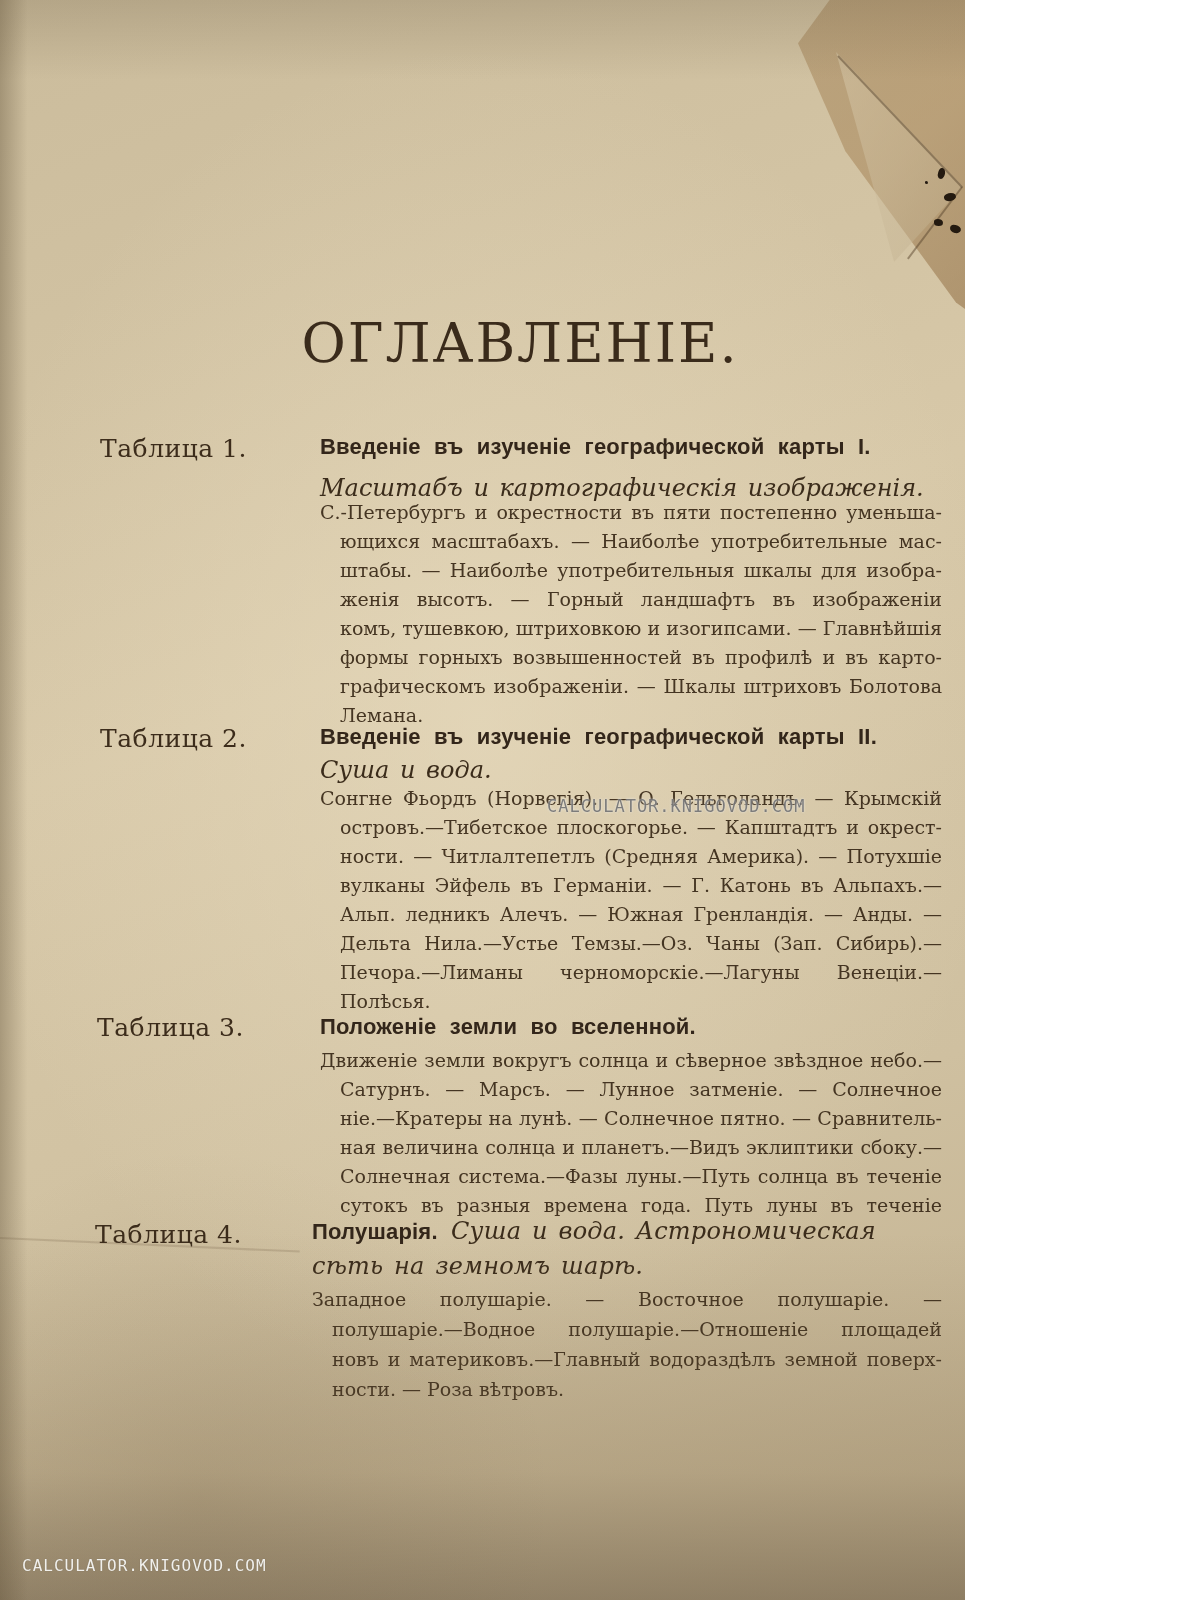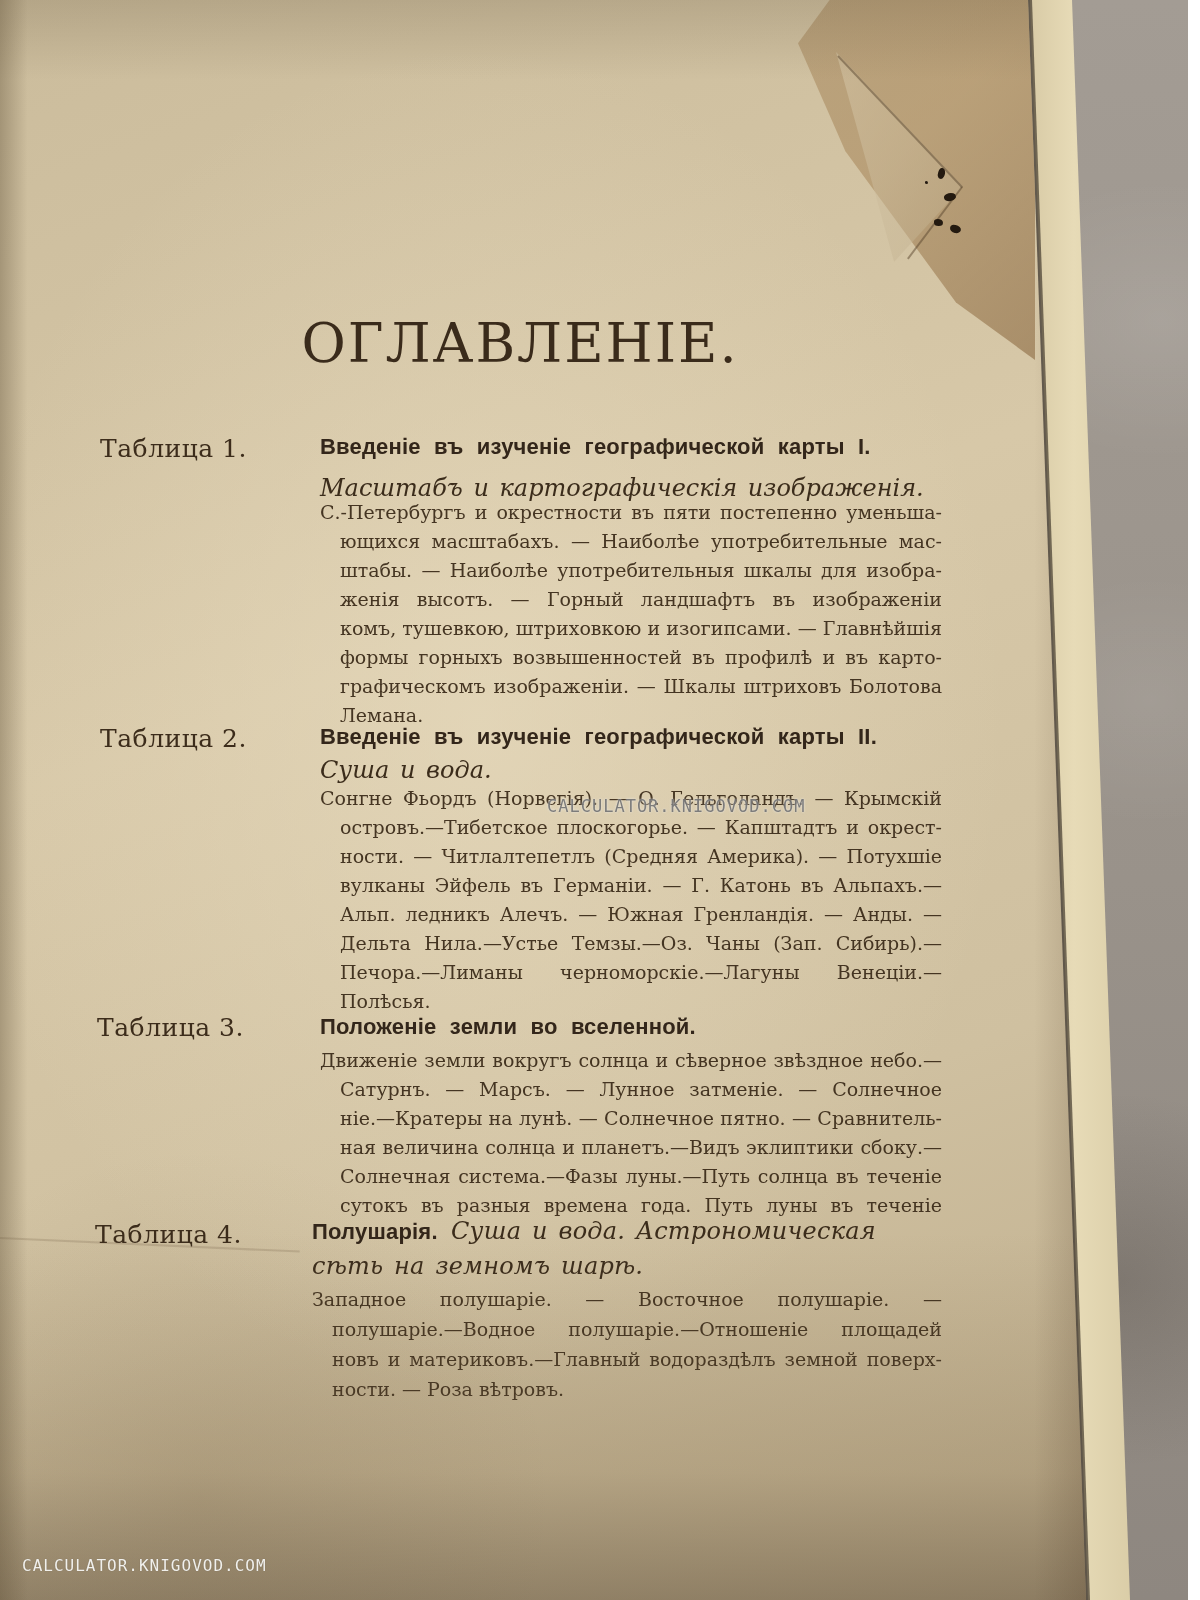--- a/index.html
+++ b/index.html
@@ -1,17 +1,17 @@
 <!DOCTYPE html>
 <html><head>
 <meta charset="utf-8">
 <style>
   html,body{margin:0;padding:0;}
   .photo{
-    position:relative; width:1188px; height:1600px; overflow:hidden;
+    position:relative; width:965px; height:1600px; overflow:hidden;
     font-family:"DejaVu Serif", serif;
     background:
       radial-gradient(260px 200px at 1160px 320px, rgba(255,255,255,0.10), transparent 70%),
       radial-gradient(300px 260px at 1120px 1280px, rgba(55,48,40,0.22), transparent 72%),
       radial-gradient(220px 180px at 1150px 700px, rgba(255,255,255,0.08), transparent 70%),
       linear-gradient(180deg,#a39c94,#99928a 55%,#8e8780);
   }
   
   .fore-edge{
     position:absolute; left:1020px; top:0; width:120px; height:1600px;

